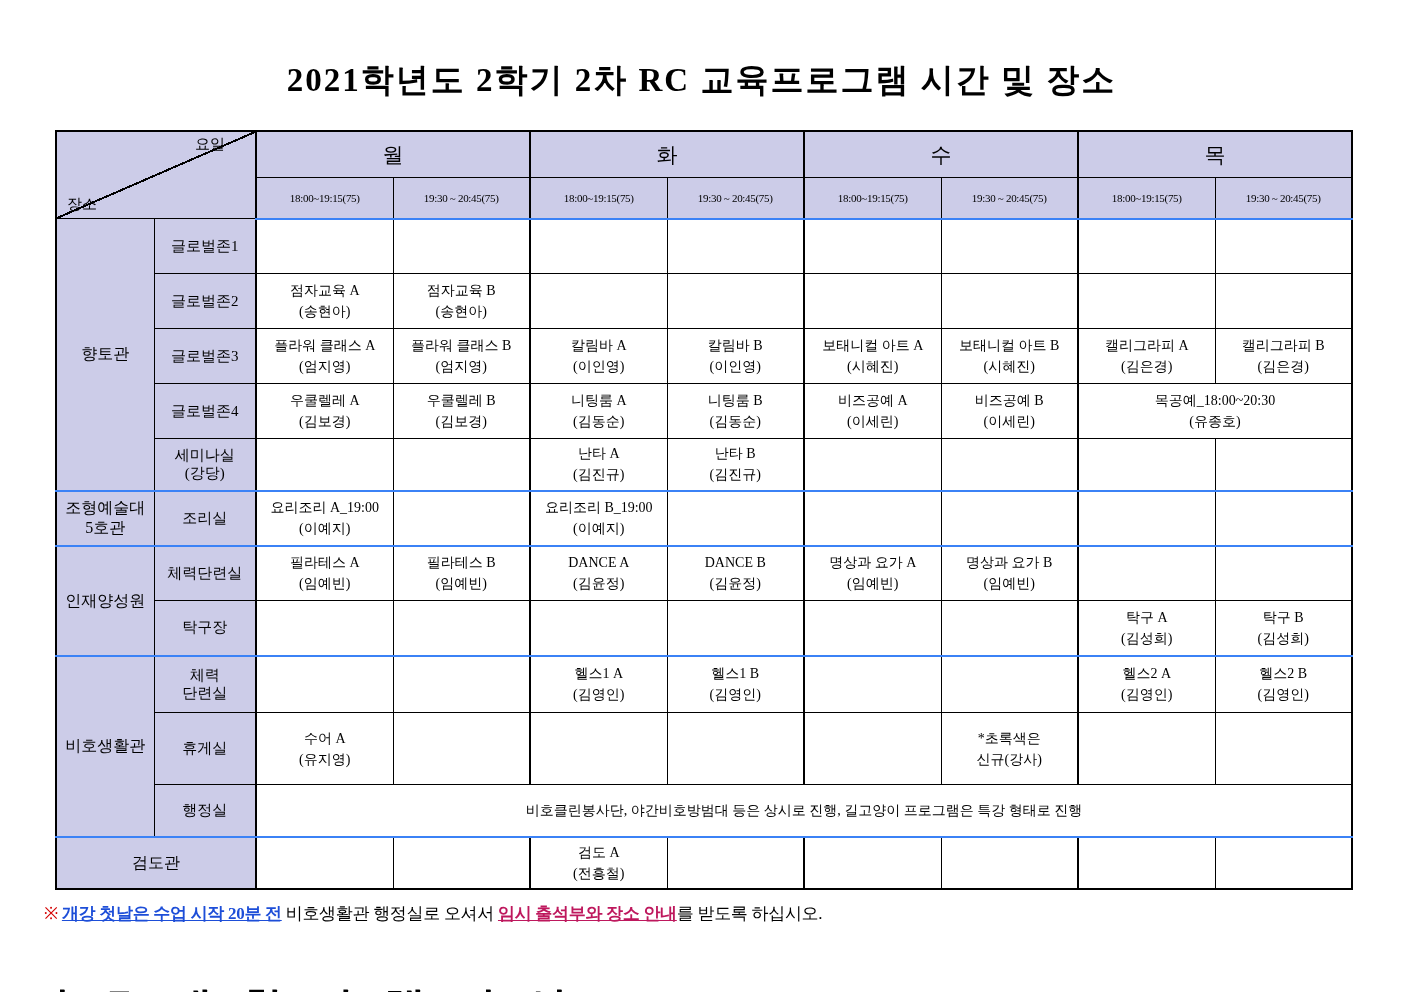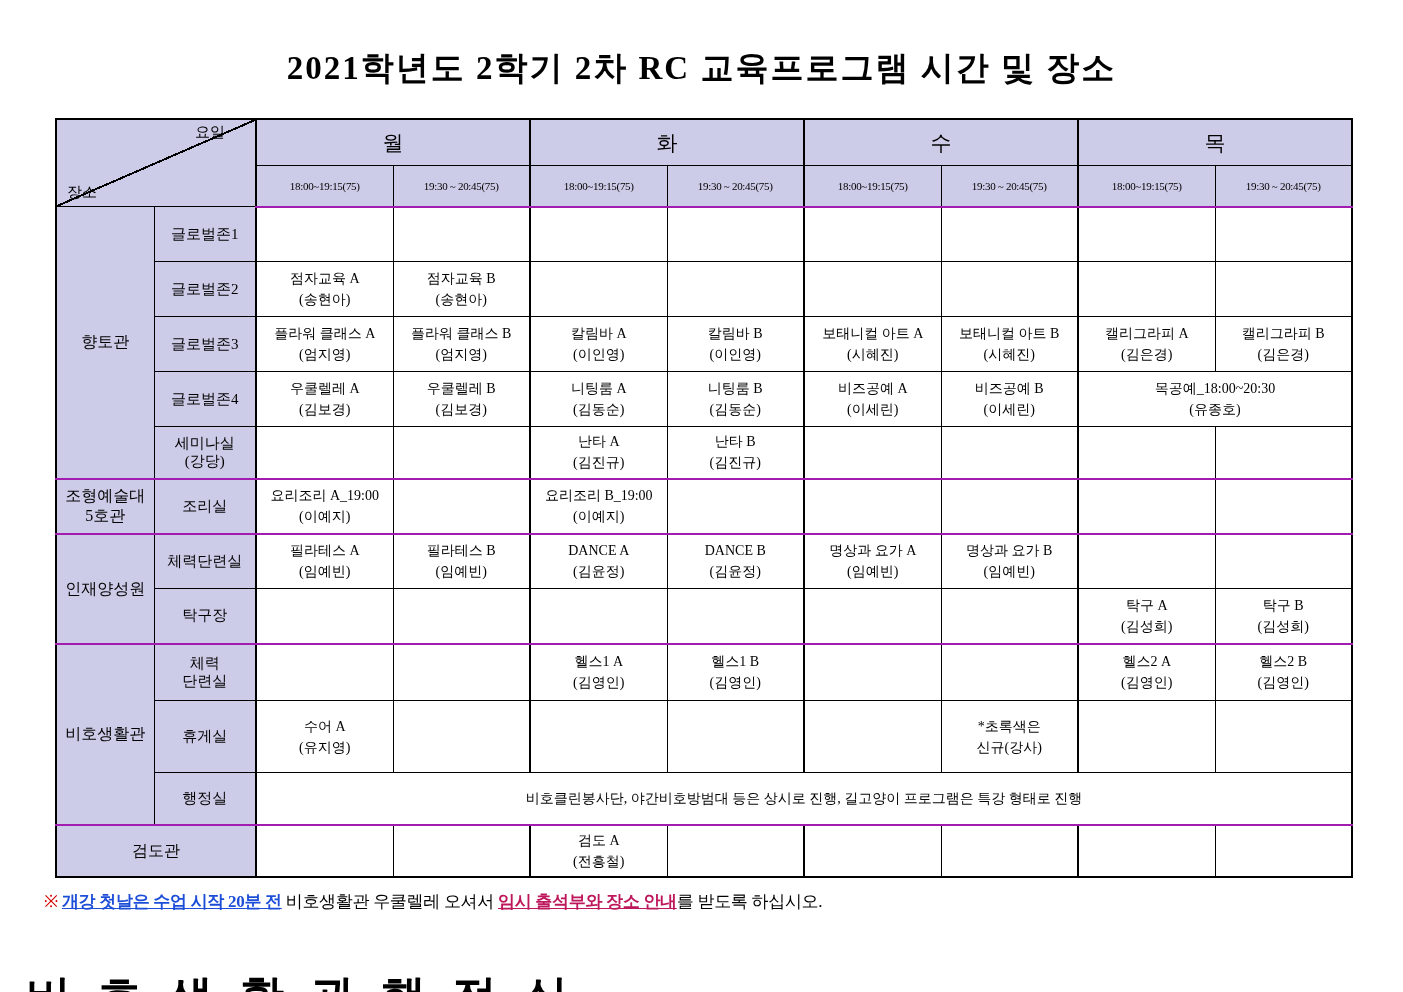--- a/index.html
+++ b/index.html
@@ -2,42 +2,42 @@
 <html><head>
 <meta charset="utf-8">
 <style>
   * { margin:0; padding:0; box-sizing:border-box; }
   html,body { background:#ffffff; }
   body {
     width:1403px; min-height:992px; position:relative;
     font-family:"Liberation Serif", serif; color:#000;
   }
   .page-title {
-    text-align:center; margin-top:46px;
+    text-align:center; margin-top:58px;
     font-size:33px; font-weight:bold; letter-spacing:2px;
   }
   table.schedule {
     border-collapse:collapse; table-layout:fixed;
     width:1297px; margin:27px 0 0 55px;
     border:2px solid #000;
   }
   th, td {
     border:1px solid #000;
     text-align:center; vertical-align:middle;
     white-space:pre-line; overflow:hidden;
     font-weight:normal;
   }
   .hdr { background:#CCCCE8; }
   .day   { font-size:21px; }
   .time  { font-size:11px; letter-spacing:-0.3px; }
   .bld   { font-size:16px; line-height:1.25; }
   .room  { font-size:15px; line-height:1.25; }
   .cell  { font-size:14px; line-height:1.5; background:#fff; }
   .tl { border-left:2px solid #000; }
-  .tb { border-bottom:2px solid #a21caf; }
+  .tb { border-bottom:2px solid #3b82f6; }
   
   .corner {
     position:relative; padding:16px;
     background-color:#CCCCE8;
     background-image:linear-gradient(to bottom right,
       transparent calc(50% - 1px), #000 calc(50% - 1px),
       #000 calc(50% + 1px), transparent calc(50% + 1px));
   }
   .corner .c-day   { position:absolute; top:3px;  right:30px; font-size:15px; }
   .corner .c-place { position:absolute; bottom:4px; left:10px; font-size:15px; }
@@ -259,16 +259,16 @@
       <td class="cell"></td>
       <td class="cell tl"></td>
       <td class="cell"></td>
       <td class="cell tl"></td>
       <td class="cell"></td>
     </tr>
   </tbody>
 </table>
 
 <div class="footnote">
-  <span class="fn-marker">※ </span><span class="fn-red">개강 첫날은 수업 시작 20분 전</span><span> 비호생활관 우쿨렐레 오셔서 </span><span class="fn-blue">임시 출석부와 장소 안내</span><span>를 받도록 하십시오.</span>
+  <span class="fn-marker">※ </span><span class="fn-red">개강 첫날은 수업 시작 20분 전</span><span> 비호생활관 행정실로 오셔서 </span><span class="fn-blue">임시 출석부와 장소 안내</span><span>를 받도록 하십시오.</span>
 </div>
 
 <div class="bottom-title">비호생활관행정실</div>
 
 </body></html>

